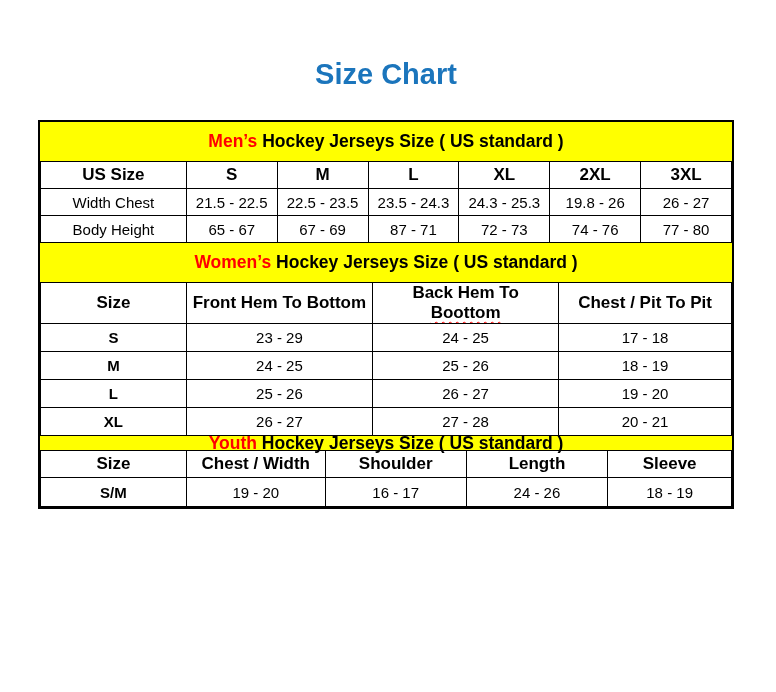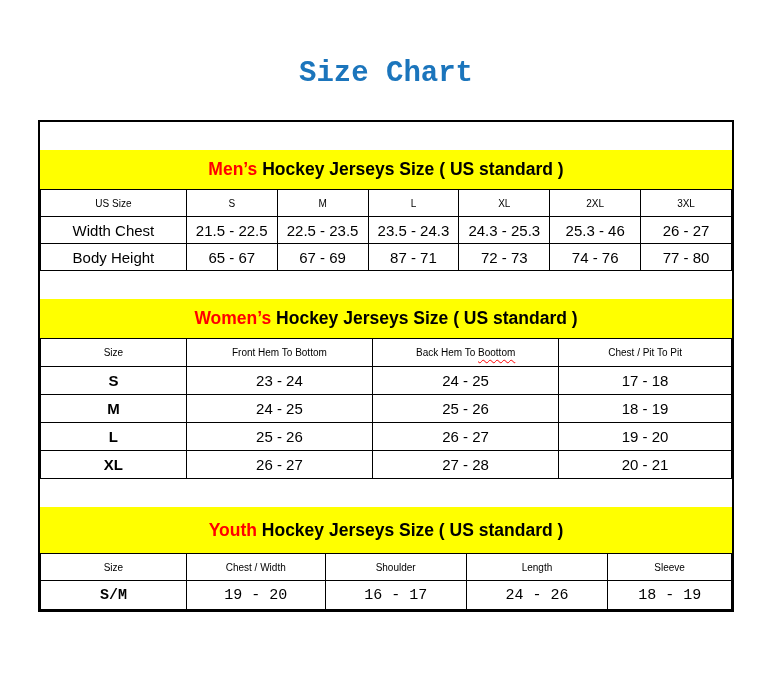--- a/index.html
+++ b/index.html
@@ -19,56 +19,54 @@
   }
   .page-title {
     margin: 54px 0 0 38px;
     width: 696px;
     height: 40px;
     line-height: 40px;
     text-align: center;
     font-size: 29px;
     font-weight: bold;
     color: var(--title-blue);
-    font-family: Liberation Mono, monospace;
   }
   .chart-block {
     margin: 26px 0 0 38px;
     width: 696px;
     border: 2px solid var(--border-black);
   }
   .band {
     background: var(--band-yellow);
     height: 39px;
     display: flex;
     align-items: center;
     justify-content: center;
     font-weight: bold;
     font-size: 17.5px;
     white-space: pre;
-    margin-top: 28px;
-  }
-  .band-youth { height: 46px; }
+  }
+  .band-youth { height: 14px; }
   .accent { color: var(--accent-red); }
   table.t {
     border-collapse: collapse;
     width: 100%;
     table-layout: fixed;
   }
   table.t th, table.t td {
     border: 1.5px solid var(--border-black);
     text-align: center;
     vertical-align: middle;
     padding: 0 3px;
     overflow: hidden;
   }
-  table.t th { font-weight: normal; font-size: 10px; height: 27px; }
+  table.t th { font-weight: bold; font-size: 17px; height: 27px; }
   table.t td { font-weight: normal; font-size: 15px; height: 27px; }
   table.t-women td, table.t-women th { height: 28px; }
-  table.t-youth td { height: 29px; font-family: Liberation Mono, monospace; }
+  table.t-youth td { height: 29px; }
   .t-women tbody td:first-child,
   .t-youth tbody td:first-child { font-weight: bold; }
   .squiggle {
     text-decoration: underline wavy var(--accent-red);
     text-decoration-thickness: 1px;
     text-underline-offset: 3px;
     text-align: right;
   }
 </style>
 </head>
@@ -104,21 +102,21 @@
           <th>3XL</th>
         </tr>
       </thead>
       <tbody>
           <tr>
             <td>Width Chest</td>
             <td>21.5 - 22.5</td>
             <td>22.5 - 23.5</td>
             <td>23.5 - 24.3</td>
             <td>24.3 - 25.3</td>
-            <td>25.3 - 46</td>
+            <td>19.8 - 26</td>
             <td>26 - 27</td>
           </tr>
           <tr>
             <td>Body Height</td>
             <td>65 - 67</td>
             <td>67 - 69</td>
             <td>87 - 71</td>
             <td>72 - 73</td>
             <td>74 - 76</td>
             <td>77 - 80</td>
@@ -140,21 +138,21 @@
         <tr>
           <th>Size</th>
           <th>Front Hem To Bottom</th>
           <th><span>Back Hem To </span><span class="squiggle">Boottom</span></th>
           <th>Chest / Pit To Pit</th>
         </tr>
       </thead>
       <tbody>
           <tr>
             <td>S</td>
-            <td>23 - 24</td>
+            <td>23 - 29</td>
             <td>24 - 25</td>
             <td>17 - 18</td>
           </tr>
           <tr>
             <td>M</td>
             <td>24 - 25</td>
             <td>25 - 26</td>
             <td>18 - 19</td>
           </tr>
           <tr>

